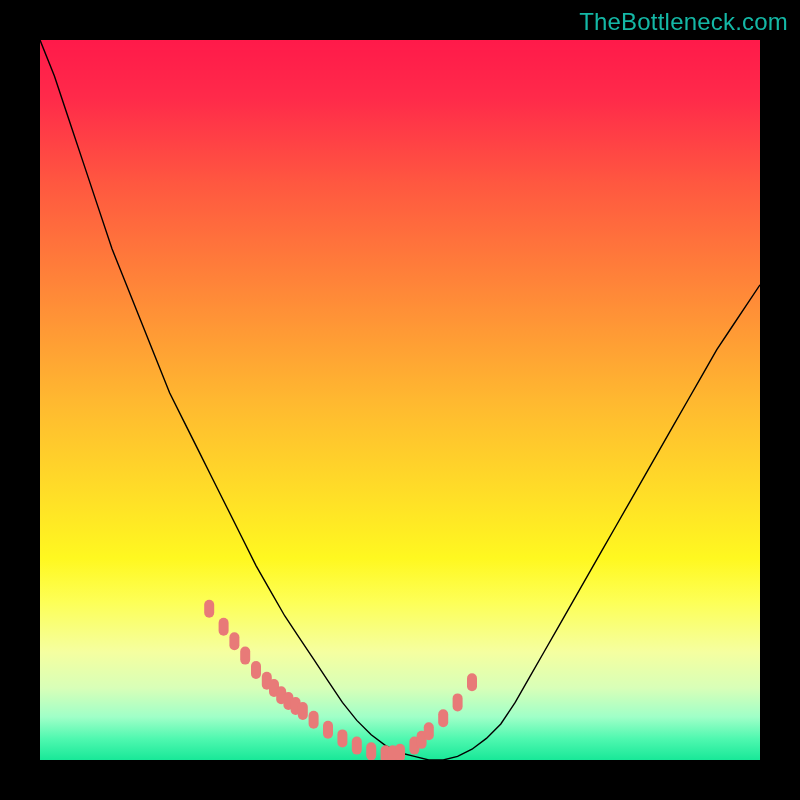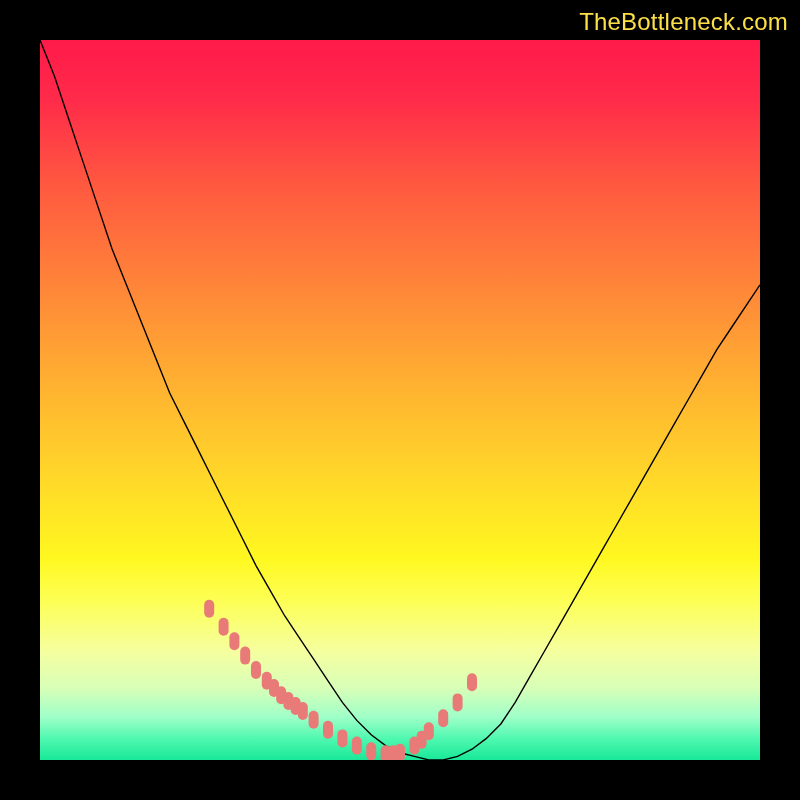--- a/index.html
+++ b/index.html
@@ -42,21 +42,21 @@
       #18e898 100%
     );
   }
   .watermark {
     position: absolute;
     top: 8px;
     right: 12px;
     font-family: Arial, Helvetica, sans-serif;
     font-size: 24px;
     font-weight: 500;
-    color: #fde047;
+    color: #14b8a6;
     letter-spacing: 0.2px;
     z-index: 10;
   }
   svg.curve {
     position: absolute;
     left: 0;
     top: 0;
     width: 720px;
     height: 720px;
     z-index: 5;

